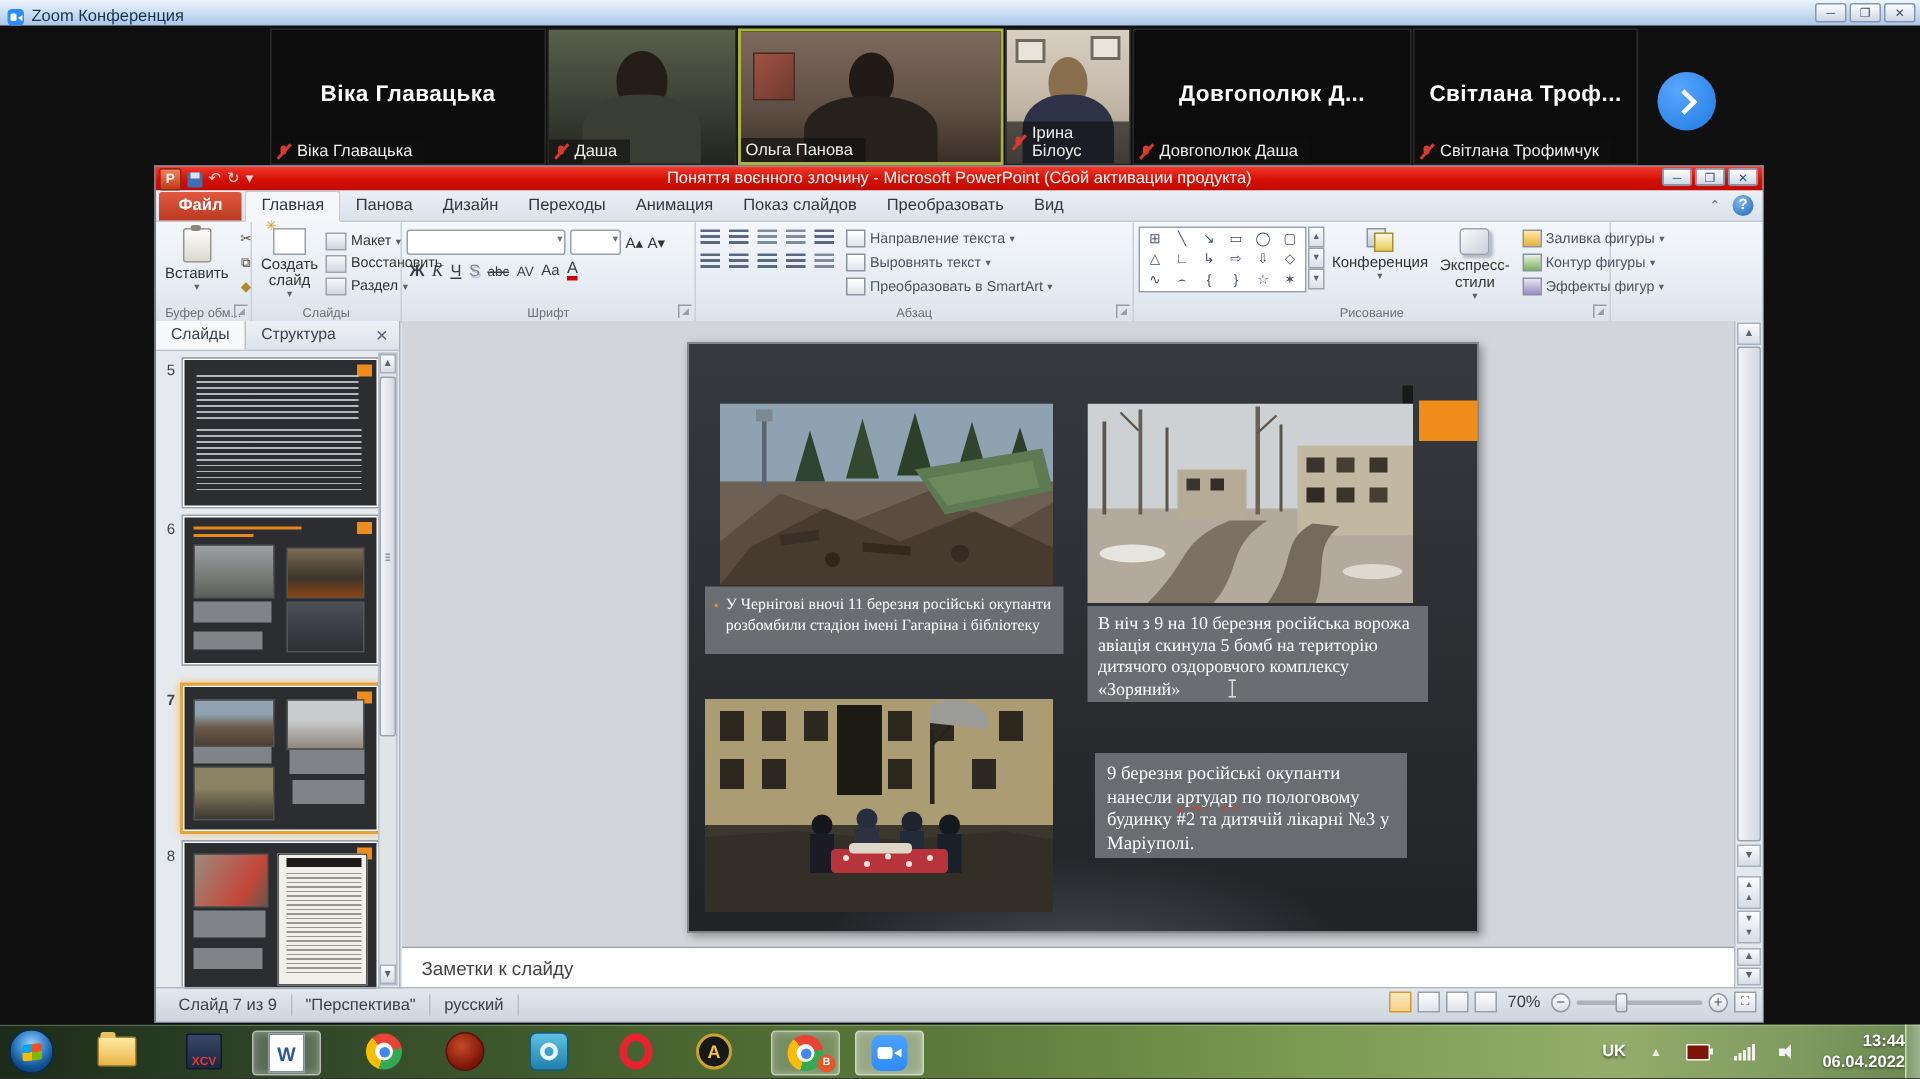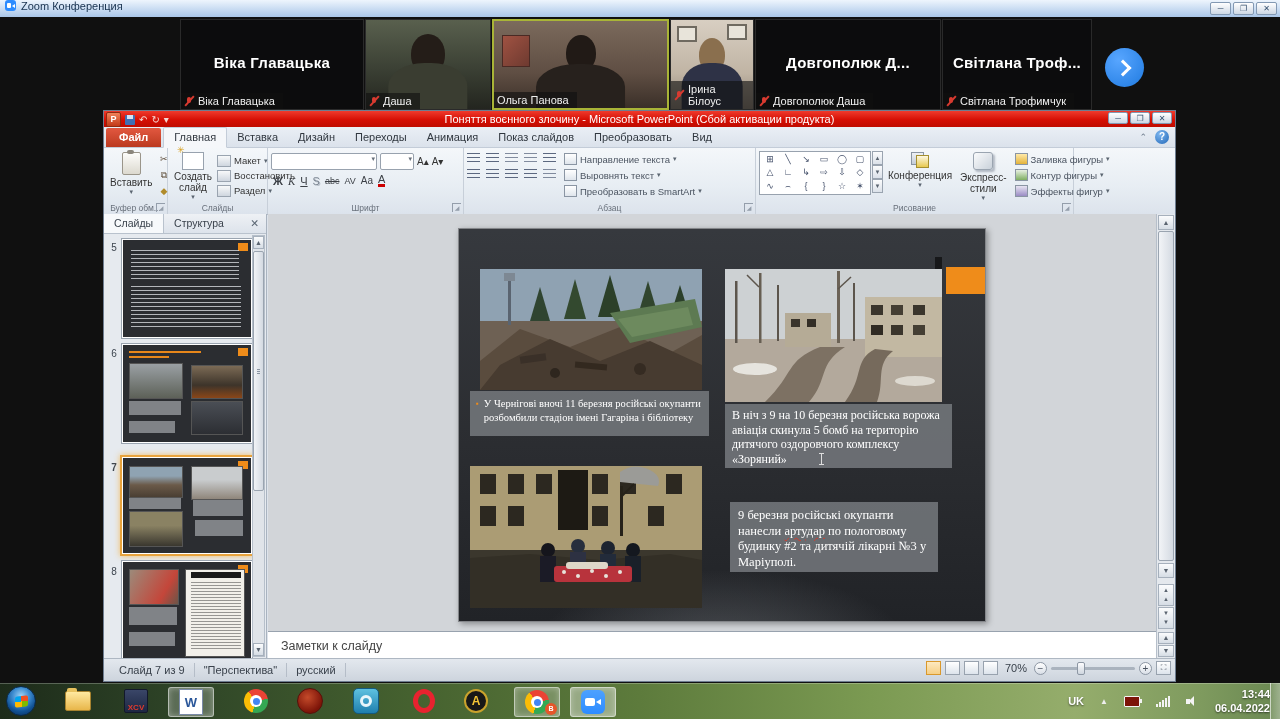--- a/index.html
+++ b/index.html
@@ -2,21 +2,21 @@
 <html><head>
 <meta charset="utf-8">
 <style>
   html,body{margin:0;padding:0;background:#000;}
   .screen{position:relative;width:1280px;height:719px;overflow:hidden;background:#101010;
           font-family:"Liberation Sans",sans-serif;-webkit-font-smoothing:antialiased;}
 
   
   .ztb{position:absolute;left:0;top:0;width:1280px;height:17px;
        background:linear-gradient(180deg,#eef5fd 0%,#cfe0f4 45%,#aac6e8 100%);
-       display:flex;align-items:flex-start;gap:5px;padding-left:5px;box-sizing:border-box;}
+       display:flex;align-items:flex-end;gap:5px;padding-left:5px;box-sizing:border-box;}
   .zappicon{width:11px;height:11px;border-radius:3px;background:#2d8cff;position:relative;flex:0 0 auto;}
   .zappicon::before{content:"";position:absolute;left:2px;top:3px;width:4px;height:5px;background:#fff;border-radius:1px;}
   .zappicon::after{content:"";position:absolute;left:6.5px;top:3.5px;border-top:2px solid transparent;border-bottom:2px solid transparent;border-right:3px solid #fff;}
   .ztitle{font-size:11px;color:#17314e;}
   .zbtns{position:absolute;right:3px;top:2px;display:flex;gap:2px;}
   .cbtn{width:21px;height:13px;background:linear-gradient(#ffffff,#cdd7e4);border:1px solid #8399b3;border-radius:2px;
         font-size:8px;line-height:11px;text-align:center;color:#35506e;box-sizing:border-box;}
 
   
   .tile{position:absolute;top:19px;height:91px;background:#0c0c0d;border:1px solid #2a2a2a;box-sizing:border-box;overflow:hidden;}
@@ -287,21 +287,21 @@
       <div class="pbtns">
         <span class="cbtn" style="width:20px;height:12px;">─</span>
         <span class="cbtn" style="width:20px;height:12px;">❐</span>
         <span class="cbtn" style="width:20px;height:12px;">✕</span>
       </div>
     </div>
 
     <div class="tabsrow">
       <span class="tfile">Файл</span>
       <span class="tab sel">Главная</span>
-      <span class="tab">Вставка</span>
+      <span class="tab">Панова</span>
       <span class="tab">Дизайн</span>
       <span class="tab">Переходы</span>
       <span class="tab">Анимация</span>
       <span class="tab">Показ слайдов</span>
       <span class="tab">Преобразовать</span>
       <span class="tab">Вид</span>
       <div class="helpzone">
         <span class="collapse">⌃</span>
         <span class="helpbtn">?</span>
       </div>

